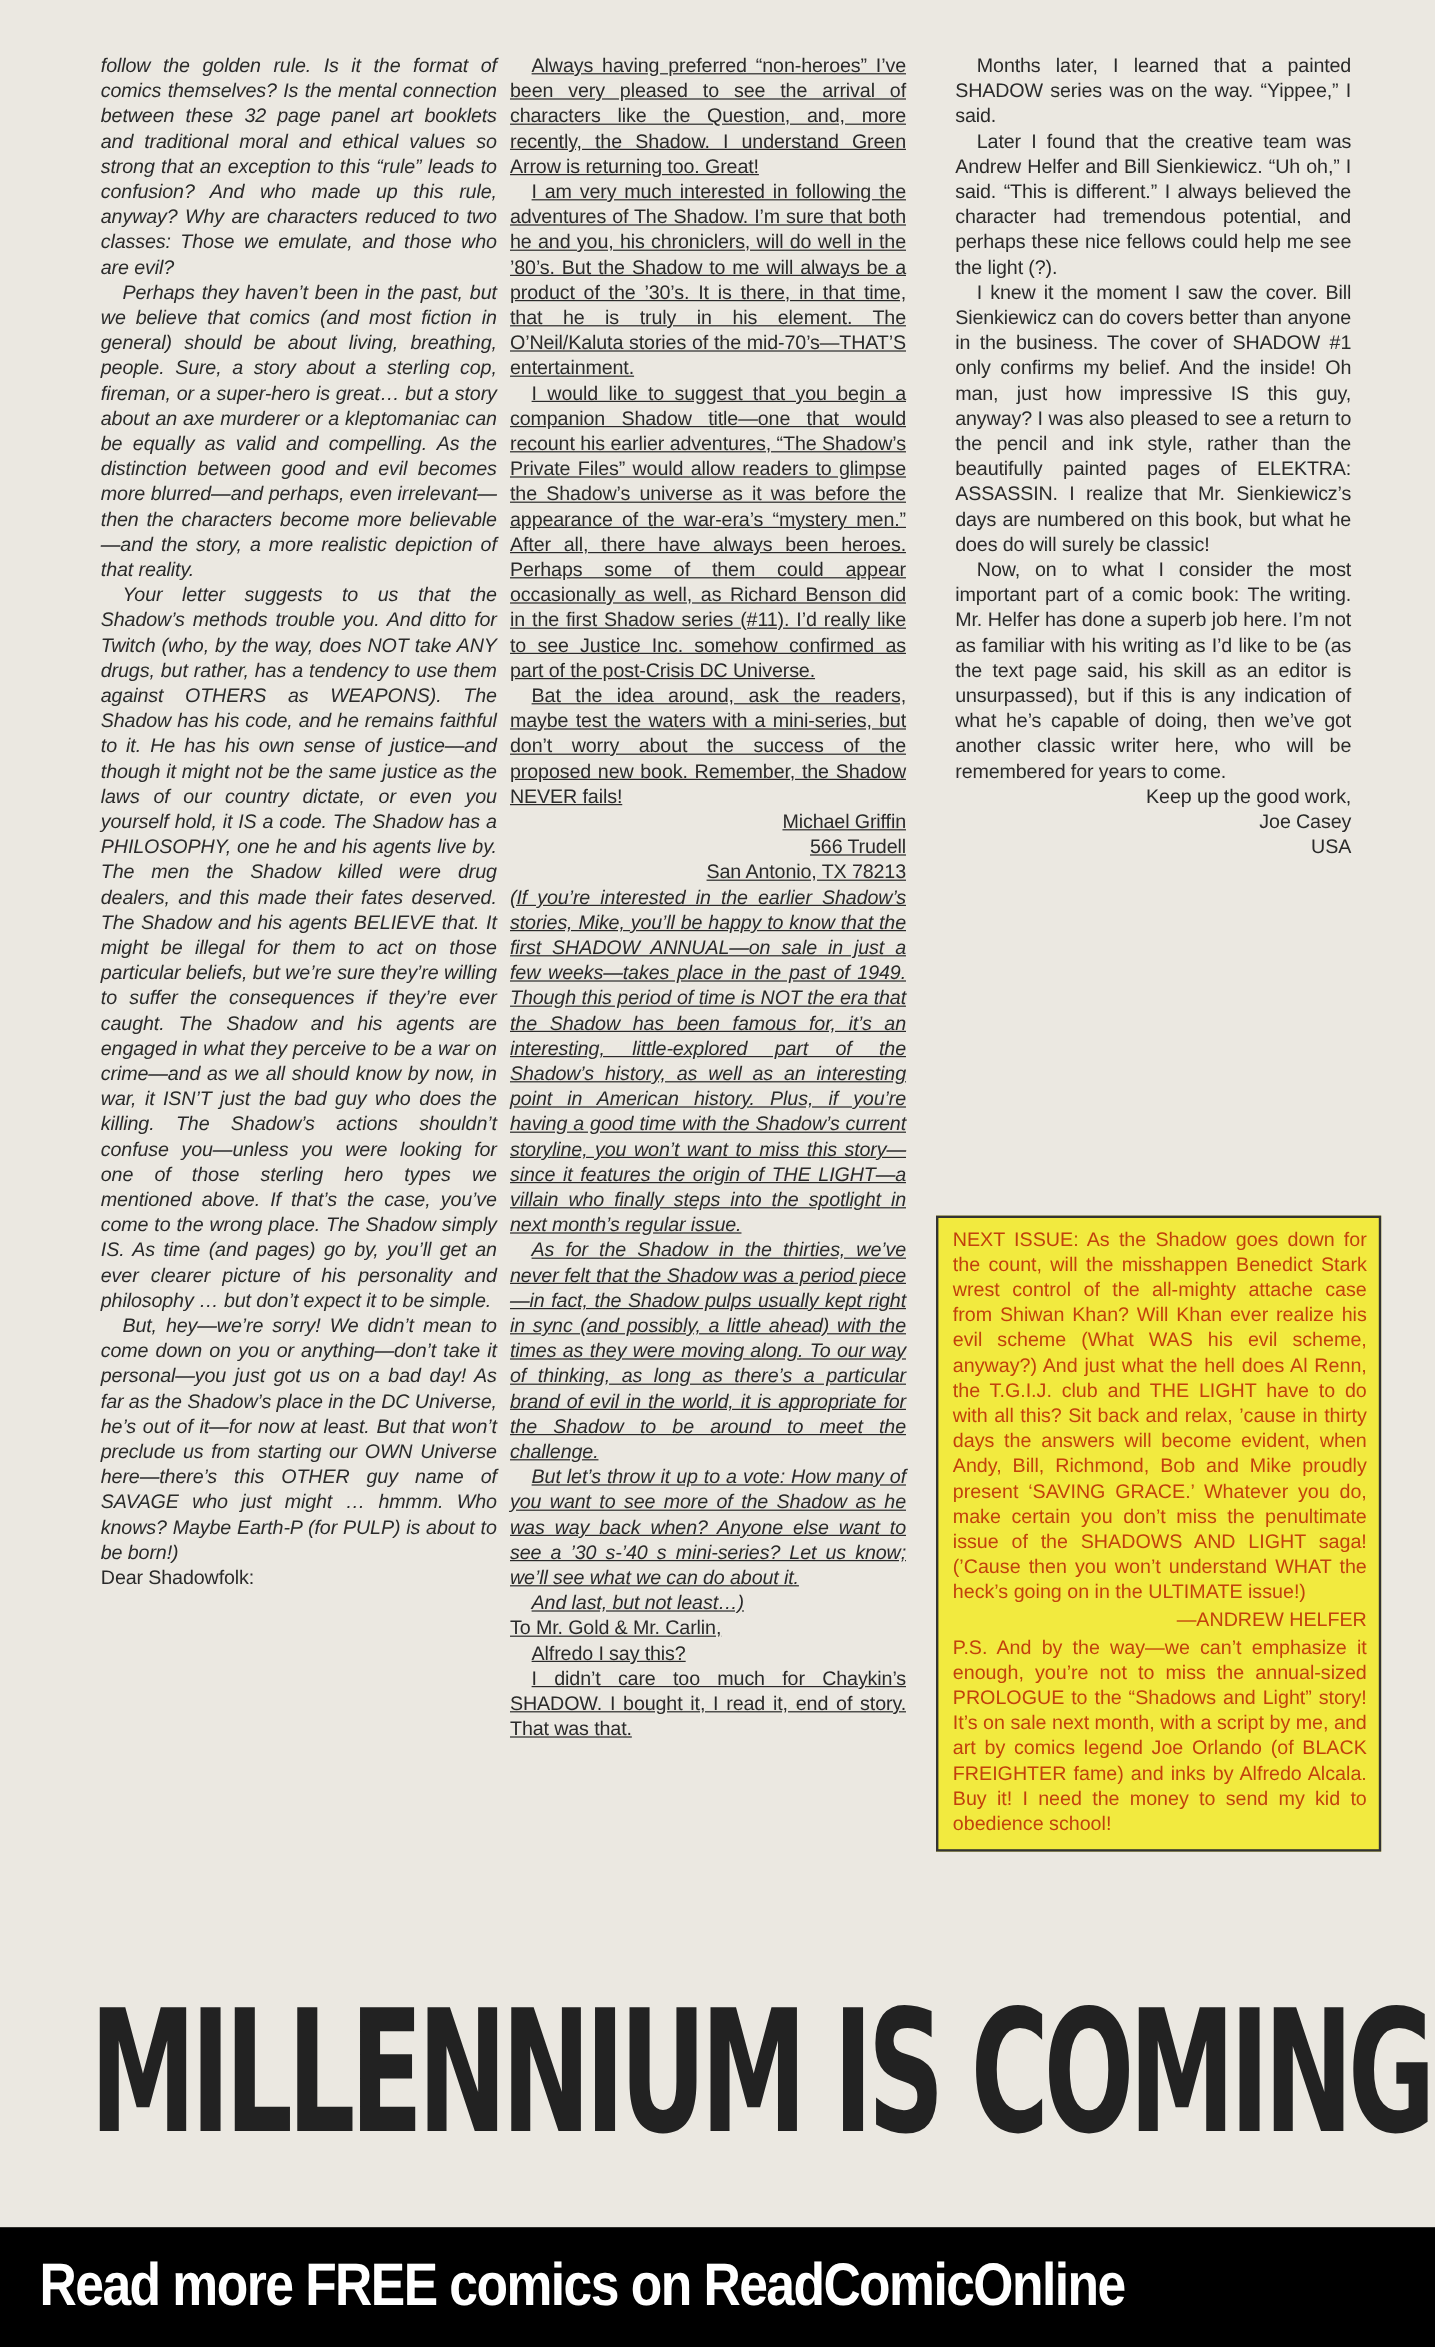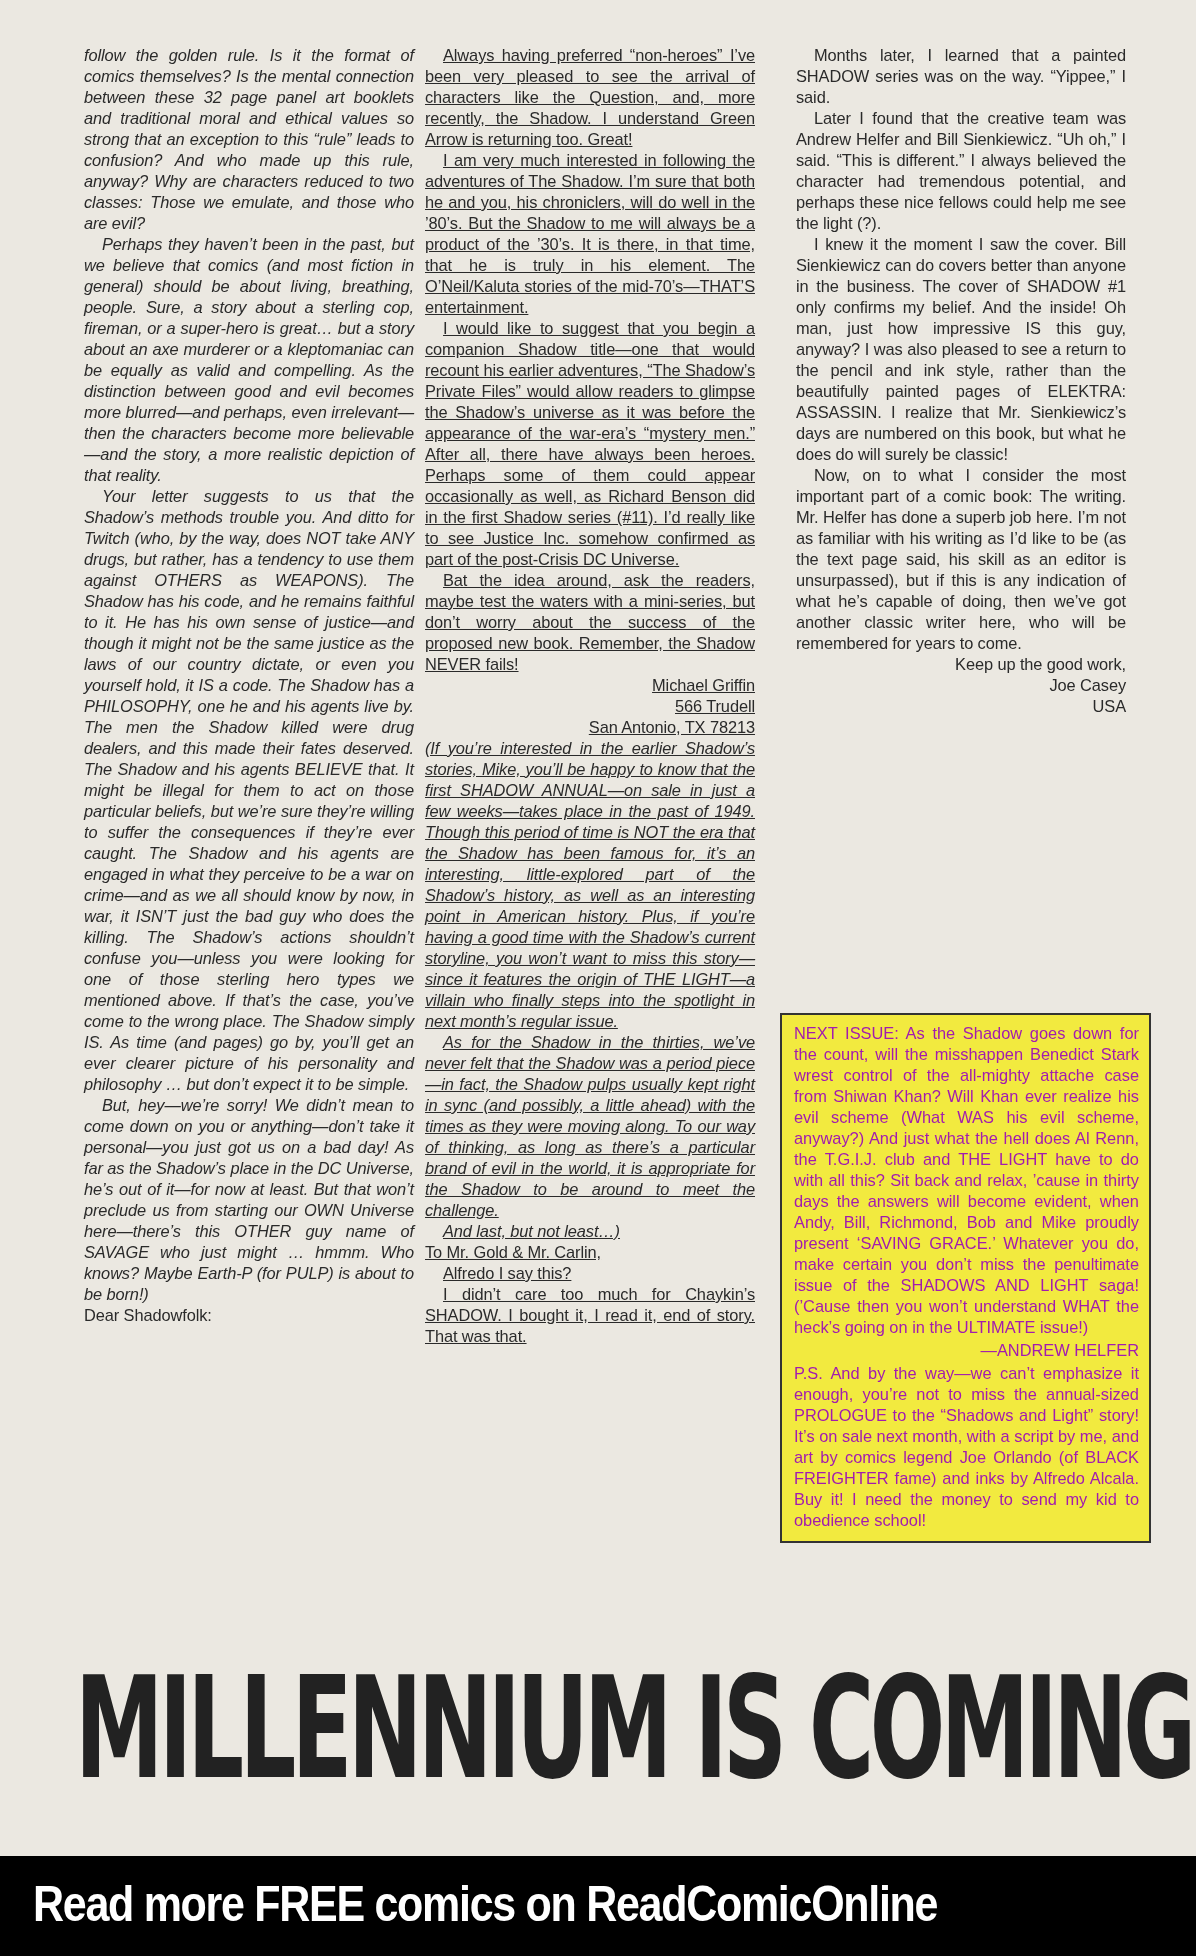--- a/index.html
+++ b/index.html
@@ -27,21 +27,21 @@
   .col p.noindent { text-indent: 0; }
   .col p.ital { font-style: italic; }
   .col .sig { text-align: right; text-indent: 0; margin: 0; }
   .col .salute { text-indent: 0; margin: 0; }
   .yellow-box {
     position: absolute; left: 780px; top: 1013px; width: 345px;
     background: #f2ea3f;
     border: 2px solid #333;
     padding: 8px 10px 10px 12px;
     font-size: 16.4px; line-height: 21px; text-align: justify;
-    color: #a21caf;
+    color: #c2410c;
   }
   .yellow-box p { margin: 0; }
   .yellow-box .yb-sig { text-align: right; margin: 2px 0 2px 0; }
   .banner {
     position: absolute; left: 75px; top: 1640px; width: 1050px;
     font-family: "DejaVu Sans", sans-serif;
     font-weight: bold; font-size: 120px; line-height: 150px;
     letter-spacing: -6px;
     color: #222;
     transform: scaleX(0.74) scaleY(1.18); transform-origin: left top;
@@ -75,20 +75,21 @@
   <div class="col col2">
     <p>Always having preferred “non-heroes” I’ve been very pleased to see the arrival of characters like the Question, and, more recently, the Shadow. I understand Green Arrow is returning too. Great!</p>
     <p>I am very much interested in following the adventures of The Shadow. I’m sure that both he and you, his chroniclers, will do well in the ’80’s. But the Shadow to me will always be a product of the ’30’s. It is there, in that time, that he is truly in his element. The O’Neil/Kaluta stories of the mid-70’s—THAT’S entertainment.</p>
     <p>I would like to suggest that you begin a companion Shadow title—one that would recount his earlier adventures, “The Shadow’s Private Files” would allow readers to glimpse the Shadow’s universe as it was before the appearance of the war-era’s “mystery men.” After all, there have always been heroes. Perhaps some of them could appear occasionally as well, as Richard Benson did in the first Shadow series (#11). I’d really like to see Justice Inc. somehow confirmed as part of the post-Crisis DC Universe.</p>
     <p>Bat the idea around, ask the readers, maybe test the waters with a mini-series, but don’t worry about the success of the proposed new book. Remember, the Shadow NEVER fails!</p>
     <p class="sig">Michael Griffin</p>
     <p class="sig">566 Trudell</p>
     <p class="sig">San Antonio, TX 78213</p>
     <p class="ital noindent">(If you’re interested in the earlier Shadow’s stories, Mike, you’ll be happy to know that the first SHADOW ANNUAL—on sale in just a few weeks—takes place in the past of 1949. Though this period of time is NOT the era that the Shadow has been famous for, it’s an interesting, little-explored part of the Shadow’s history, as well as an interesting point in American history. Plus, if you’re having a good time with the Shadow’s current storyline, you won’t want to miss this story—since it features the origin of THE LIGHT—a villain who finally steps into the spotlight in next month’s regular issue.</p>
     <p class="ital">As for the Shadow in the thirties, we’ve never felt that the Shadow was a period piece—in fact, the Shadow pulps usually kept right in sync (and possibly, a little ahead) with the times as they were moving along. To our way of thinking, as long as there’s a particular brand of evil in the world, it is appropriate for the Shadow to be around to meet the challenge.</p>
+    <p class="ital">But let’s throw it up to a vote: How many of you want to see more of the Shadow as he was way back when? Anyone else want to see a ’30 s-’40 s mini-series? Let us know; we’ll see what we can do about it.</p>
     <p class="ital">And last, but not least…)</p>
     <p class="salute">To Mr. Gold &amp; Mr. Carlin,</p>
     <p>Alfredo I say this?</p>
     <p>I didn’t care too much for Chaykin’s SHADOW. I bought it, I read it, end of story. That was that.</p>
   </div>
 
   <div class="col col3">
     <p>Months later, I learned that a painted SHADOW series was on the way. “Yippee,” I said.</p>
     <p>Later I found that the creative team was Andrew Helfer and Bill Sienkiewicz. “Uh oh,” I said. “This is different.” I always believed the character had tremendous potential, and perhaps these nice fellows could help me see the light (?).</p>
     <p>I knew it the moment I saw the cover. Bill Sienkiewicz can do covers better than anyone in the business. The cover of SHADOW #1 only confirms my belief. And the inside! Oh man, just how impressive IS this guy, anyway? I was also pleased to see a return to the pencil and ink style, rather than the beautifully painted pages of ELEKTRA: ASSASSIN. I realize that Mr. Sienkiewicz’s days are numbered on this book, but what he does do will surely be classic!</p>

